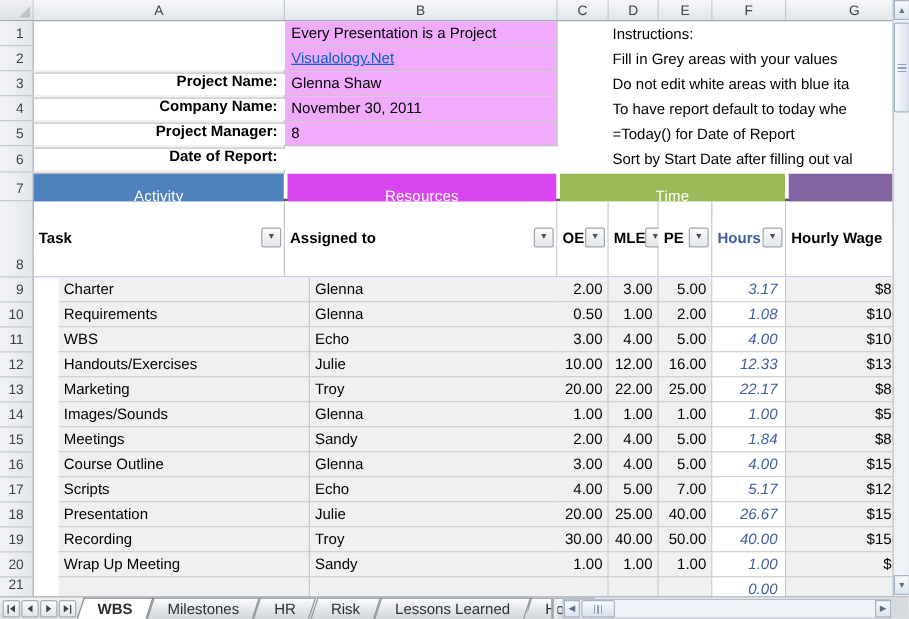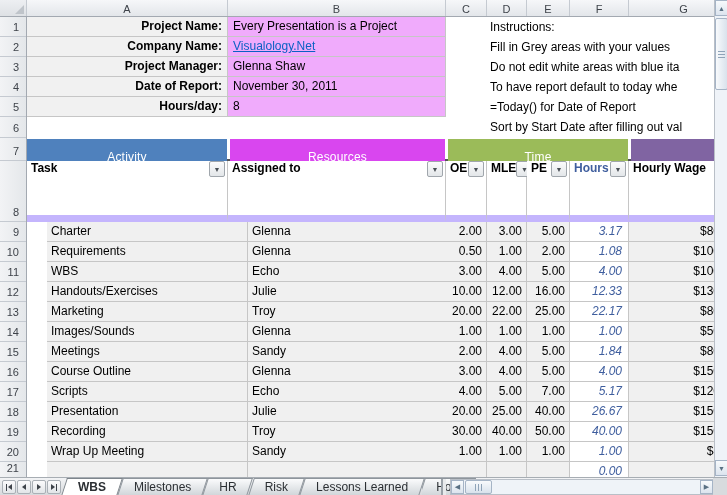--- a/index.html
+++ b/index.html
@@ -22,40 +22,40 @@
   .rowhdrs { position:absolute; left:0; top:17px; width:27px; height:460px;
              background:linear-gradient(90deg,#F2F3F5,#E4E7EA); border-right:1px solid #A3A9B1; }
   .rn { height:20px; display:flex; align-items:flex-end; justify-content:flex-end;
         padding:0 7px 3px 0; font-size:11px; color:#3E434A; border-bottom:1px solid #C5CAD1; }
   .rn.r6{height:21px} .rn.r7{height:23px} .rn.r8{height:61px} .rn.r21{height:15px;border-bottom:none}
 
   
   .info { position:absolute; left:27px; top:17px; width:419px; }
   .irow { display:flex; height:20px; }
   .ilabel { width:201px; background:#F1F1F1; border-right:1px solid #C6C6C6; border-bottom:1px solid #C6C6C6;
-            font-weight:bold; text-align:right; padding:2px 5px 0 0; }
+            font-weight:bold; text-align:right; padding:2px 5px 0 0;margin-top:39px; }
   .ivalue { width:218px; background:#f0abfc; border-right:1px solid #C6C6C6; border-bottom:1px solid #C6C6C6;
             padding:2px 0 0 5px; white-space:nowrap; overflow:hidden; }
   .link { color:#0B61C4; text-decoration:underline; cursor:pointer; }
 
   
   .instr { position:absolute; left:490px; top:17px; width:224px; overflow:hidden; }
   .instr .line { height:20px; line-height:20px; white-space:nowrap; }
 
   
   .banners { position:absolute; left:27px; top:138px; width:687px; height:23px;
              border-bottom:2px solid #55565A; }
   .banner { position:absolute; top:1px; height:36px; display:flex; align-items:center; justify-content:center;
             color:#fff; font-size:12px; font-weight:500; letter-spacing:.2px; }
   .bnA{left:0;width:200px} .bnB{left:203px;width:215px} .bnC{left:421px;width:180px} .bnD{left:604px;width:83px}
 
   
   .thdr { position:absolute; left:27px; top:161px; width:687px; height:61px; overflow:hidden; }
   .th { position:absolute; top:0; height:61px; background:#fff; border-right:1px solid #C6C6C6;
-        border-bottom:7px solid #c4b5fd; display:flex; align-items:flex-start; padding:0 2px 3px 4px; }
+        border-bottom:1px solid #c4b5fd; display:flex; align-items:center; padding:0 2px 3px 4px; }
   .th .lbl { font-weight:bold; flex:1; white-space:nowrap; }
   .th.hours .lbl { color:#3F5E9E; }
   .fbtn { width:16px; height:16px; flex:none; border:1px solid #A0A6AC; border-radius:2px;
           background:linear-gradient(#FBFBFC,#E3E6E9); display:flex; align-items:center; justify-content:center;
           font-size:7px; color:#4A5056; cursor:pointer; }
   .tA{left:0;width:201px} .tB{left:201px;width:218px} .tC{left:419px;width:41px}
   .tD{left:460px;width:40px} .tE{left:500px;width:43px} .tF{left:543px;width:59px} .tG{left:602px;width:112px}
 
   
   .drows { position:absolute; left:27px; top:222px; width:687px; overflow:hidden; }

